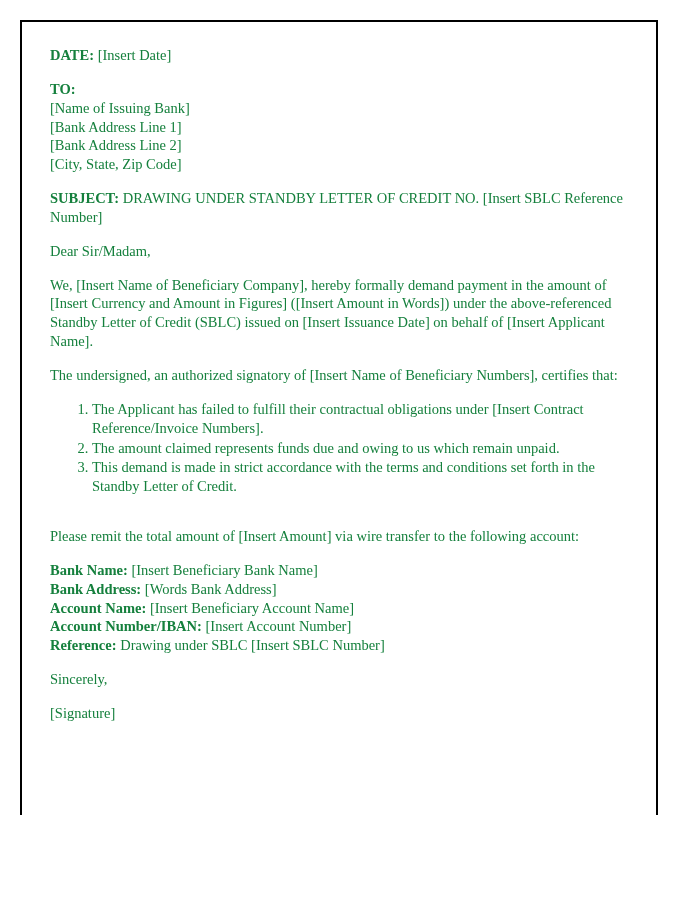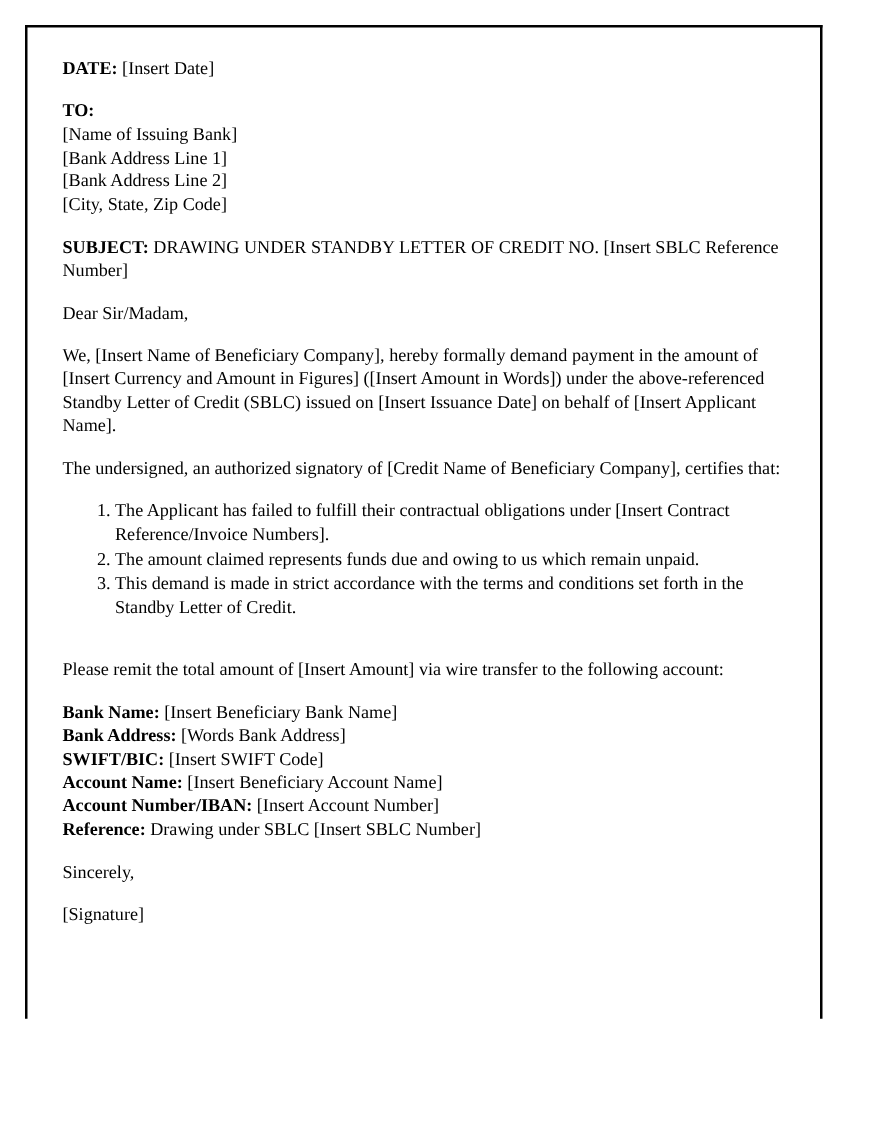--- a/index.html
+++ b/index.html
@@ -6,21 +6,21 @@
     margin: 0;
     padding: 0;
     background: #ffffff;
   }
   .canvas {
     position: relative;
     width: 700px;
     height: 900px;
     background: #ffffff;
     font-family: "Liberation Serif", serif;
-    color: #000000;
+    color: #15803d;
     overflow: hidden;
   }
   .letter-frame {
     position: absolute;
     left: 20px;
     top: 20px;
     width: 638px;
     height: 795px;
     box-sizing: border-box;
     border: 2px solid #000000;
@@ -76,42 +76,38 @@
 
     <p class="block">
       <strong>SUBJECT:</strong>
       <span>DRAWING UNDER STANDBY LETTER OF CREDIT NO. [Insert SBLC Reference Number]</span>
     </p>
 
     <p class="block">Dear Sir/Madam,</p>
 
     <p class="block">We, [Insert Name of Beneficiary Company], hereby formally demand payment in the amount of [Insert Currency and Amount in Figures] ([Insert Amount in Words]) under the above-referenced Standby Letter of Credit (SBLC) issued on [Insert Issuance Date] on behalf of [Insert Applicant Name].</p>
 
-    <p class="block">The undersigned, an authorized signatory of [Credit Name of Beneficiary Company], certifies that:</p>
+    <p class="block">The undersigned, an authorized signatory of [Insert Name of Beneficiary Numbers], certifies that:</p>
 
     <ol class="cert-list">
       <li>The Applicant has failed to fulfill their contractual obligations under [Insert Contract Reference/Invoice Numbers].</li>
       <li>The amount claimed represents funds due and owing to us which remain unpaid.</li>
       <li>This demand is made in strict accordance with the terms and conditions set forth in the Standby Letter of Credit.</li>
     </ol>
 
     <p class="block">Please remit the total amount of [Insert Amount] via wire transfer to the following account:</p>
 
     <div class="block">
       <p class="line">
         <strong>Bank Name:</strong>
         <span>[Insert Beneficiary Bank Name]</span>
       </p>
       <p class="line">
         <strong>Bank Address:</strong>
         <span>[Words Bank Address]</span>
-      </p>
-      <p class="line">
-        <strong>SWIFT/BIC:</strong>
-        <span>[Insert SWIFT Code]</span>
       </p>
       <p class="line">
         <strong>Account Name:</strong>
         <span>[Insert Beneficiary Account Name]</span>
       </p>
       <p class="line">
         <strong>Account Number/IBAN:</strong>
         <span>[Insert Account Number]</span>
       </p>
       <p class="line">

